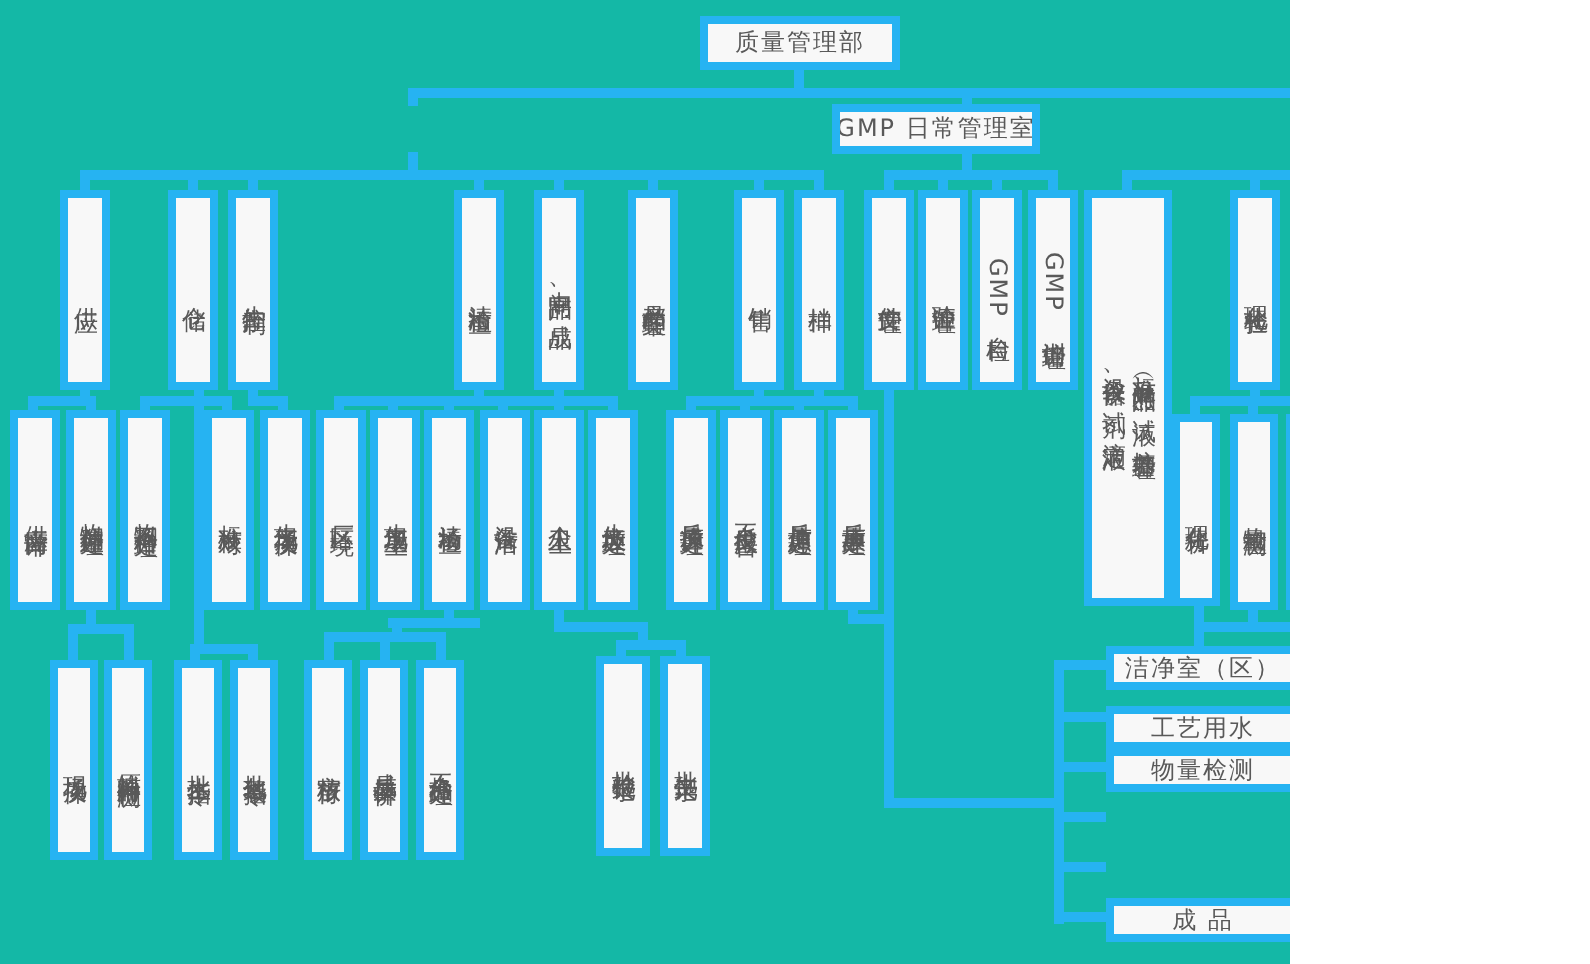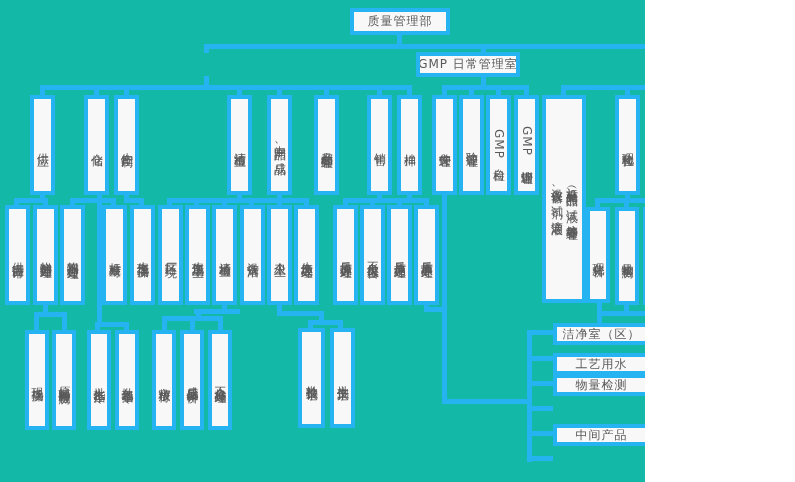--- a/index.html
+++ b/index.html
@@ -305,19 +305,19 @@
     </div>
     <div class="node horiz" style="left: 553px; top: 323px; width: 97px; height: 22px;">
       <span>洁净室（区）</span>
     </div>
     <div class="node horiz" style="left: 553px; top: 353px; width: 97px; height: 22px; text-align: right;">
       <span>工艺用水</span>
     </div>
     <div class="node horiz" style="left: 553px; top: 374px; width: 97px; height: 22px;">
       <span>物量检测</span>
     </div>
-    <div class="node horiz" style="left: 553px; top: 424px; width: 97px; height: 22px;">
-      <span>中间产品</span>
+    <div class="node horiz" style="left: 553px; top: 449px; width: 97px; height: 22px;">
+      <span>成 品</span>
     </div>
     <div class="node vert" style="left: 694px; top: 352px; width: 23px; height: 80px;">
       <span>分样</span>
     </div>
   </div>
 
 </body></html>

